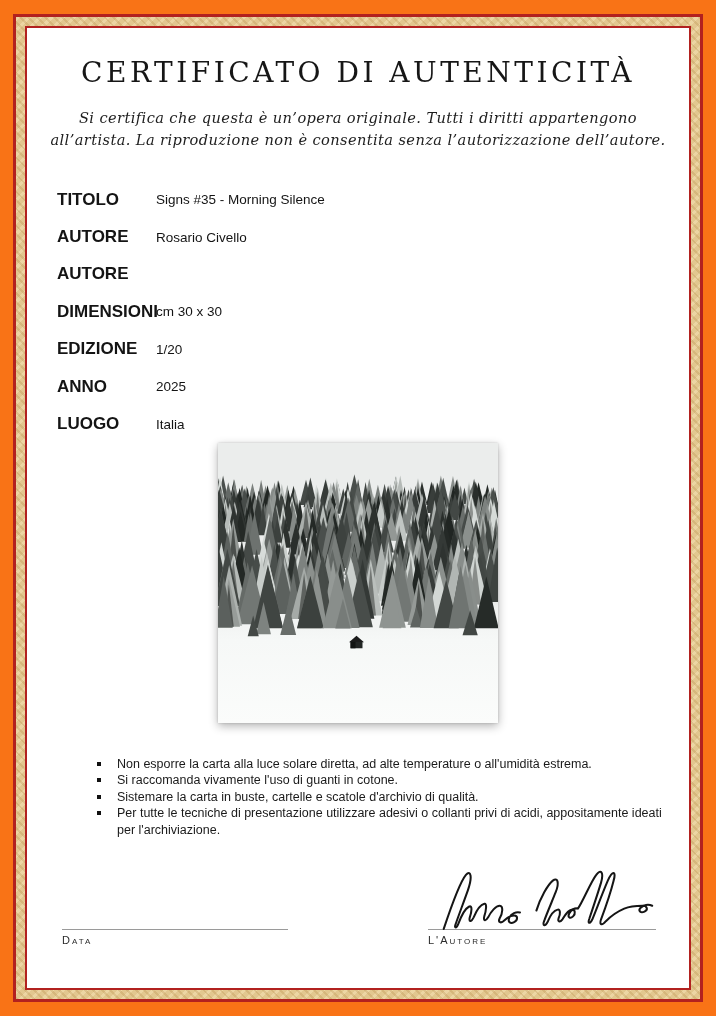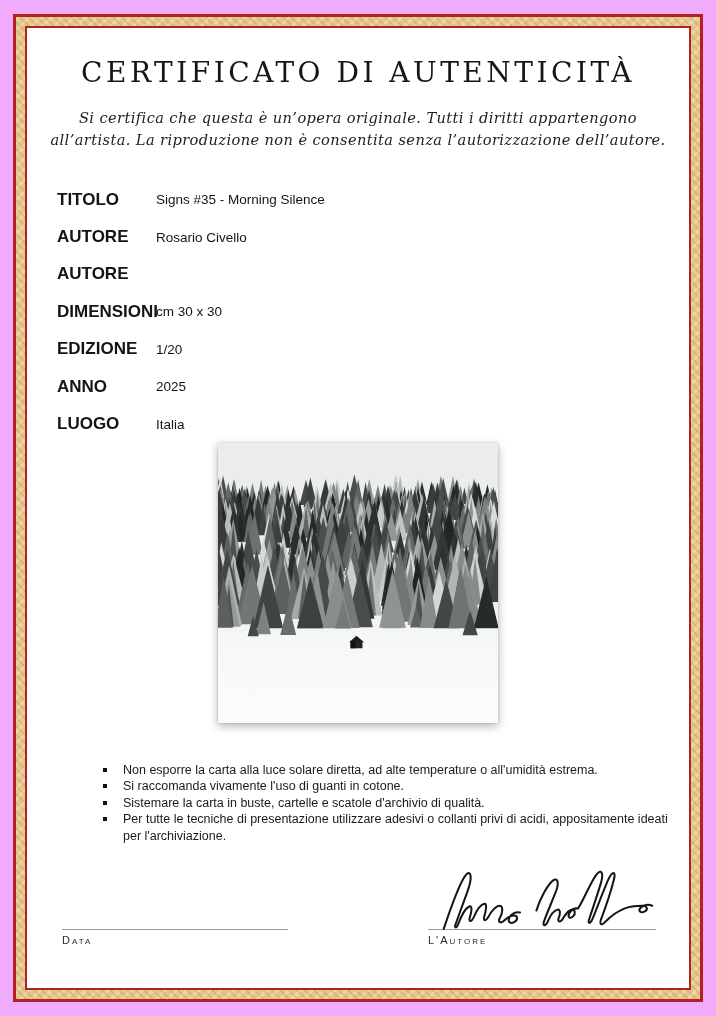--- a/index.html
+++ b/index.html
@@ -1,17 +1,17 @@
 <!DOCTYPE html>
 <html><head>
 <meta charset="utf-8">
 <style>
   html,body{margin:0;padding:0;background:#ffffff;}
   .page{
-    position:relative;width:716px;height:1016px;background:#f0abfc;
+    position:relative;width:716px;height:1016px;background:#f97316;
     font-family:"Liberation Sans",sans-serif;color:#1f1f1f;overflow:hidden;
   }
   
   .frame-outer{
     position:absolute;left:13px;top:14px;right:13px;bottom:14px;
     border:3px solid #b2211f;z-index:0;
   }
   .frame-gold{
     position:absolute;inset:0;
     background:
@@ -43,21 +43,21 @@
   
   .photo{
     position:absolute;top:443px;left:50%;transform:translateX(-50%);
     width:280px;height:280px;z-index:2;background:#f8f9f8;
     box-shadow:0 3px 9px rgba(0,0,0,.30), 0 0 2px rgba(0,0,0,.18);
   }
   .photo svg{display:block;}
   
   .conservation{position:absolute;top:744px;left:57px;right:28px;z-index:2;}
   .conservation-heading{font-size:15px;font-weight:normal;color:#161616;letter-spacing:.2px;margin:0 0 13px 0;}
-  .bullet-list{margin:18px;padding:0;list-style:none;}
+  .bullet-list{margin:12px;padding:0;list-style:none;}
   .bullet-item{position:relative;padding-left:48px;margin-left:0px;font-size:12.5px;line-height:16.4px;color:#1a1a1a;}
   .bullet-square{
     position:absolute;left:28px;top:6px;width:4px;height:4px;background:#111;display:block;
   }
   
   .sig-block{position:absolute;top:929px;z-index:2;}
   .sig-left{left:62px;width:226px;}
   .sig-right{left:428px;width:228px;}
   .sig-line{border-top:1px solid #9a9a9a;height:0;}
   .sig-label{

